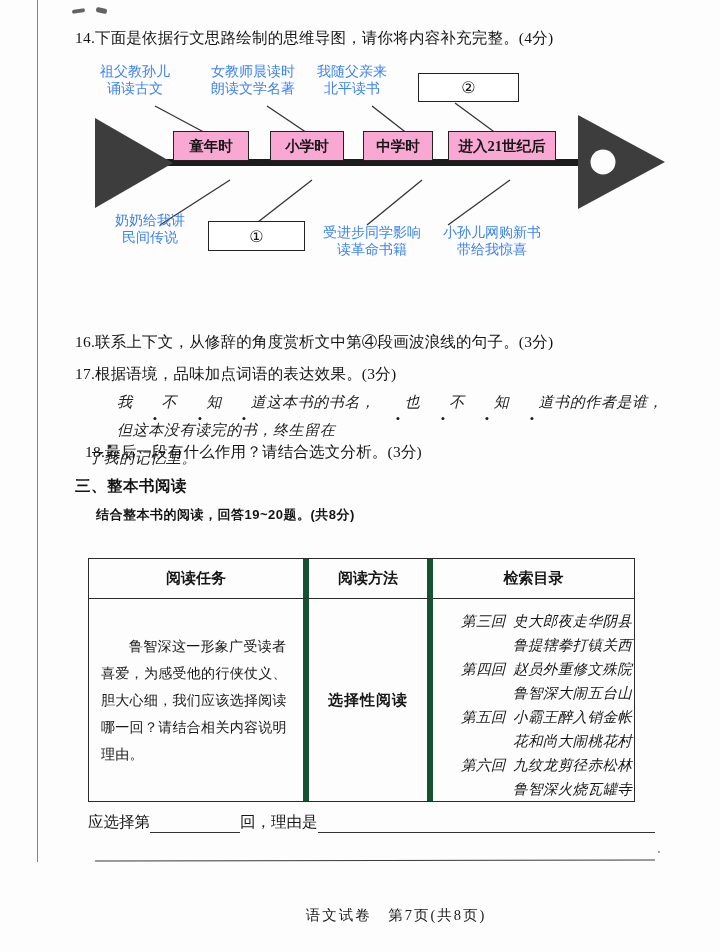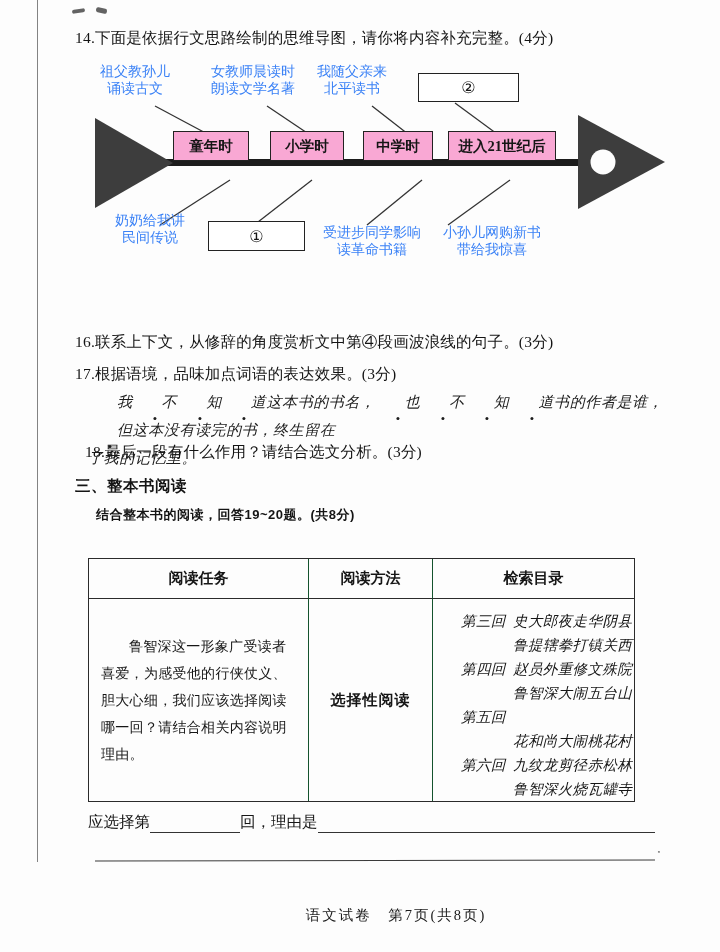--- a/index.html
+++ b/index.html
@@ -38,21 +38,21 @@
   .dc{position:relative;display:inline-block;font-style:italic;}
   .dc::after{
     content:"";position:absolute;left:50%;bottom:-4px;transform:translateX(-50%);
     width:3.2px;height:3.2px;border-radius:50%;background:#1d1d1d;
   }
   
   .task-table{
     left:88px;top:558px;width:545px;border:1.5px solid #2b2b2b;
     display:grid;grid-template-columns:220px 124px 201px;grid-template-rows:40px 202px;
   }
-  .cell{border-right:1px solid #14532d;border-bottom:1px solid #2b2b2b;box-sizing:border-box;}
+  .cell{border-right:6px solid #14532d;border-bottom:1px solid #2b2b2b;box-sizing:border-box;}
   .cell.last-col{border-right:none;}
   .cell.last-row{border-bottom:none;}
   .th{display:flex;align-items:center;justify-content:center;font-weight:bold;font-size:15px;}
   .task-cell{display:flex;align-items:center;padding:10px 12px;}
   .task-text{font-size:14px;line-height:27px;text-indent:2em;letter-spacing:.3px;}
   .method-cell{display:flex;align-items:center;justify-content:center;font-size:15px;font-weight:600;letter-spacing:1px;}
   .catalog-cell{padding:10px 4px 0 28px;font-size:14.5px;line-height:24px;font-style:italic;letter-spacing:.4px;}
   .cat-line{display:flex;white-space:nowrap;}
   .cat-chapter{width:52px;flex:0 0 52px;}
   
@@ -159,20 +159,21 @@
       <div class="cat-line">
           <span class="cat-chapter">第四回</span>
           <span>赵员外重修文殊院</span>
         </div>
       <div class="cat-line">
           <span class="cat-chapter"></span>
           <span>鲁智深大闹五台山</span>
         </div>
       <div class="cat-line">
           <span class="cat-chapter">第五回</span>
+          <span>小霸王醉入销金帐</span>
         </div>
       <div class="cat-line">
           <span class="cat-chapter"></span>
           <span>花和尚大闹桃花村</span>
         </div>
       <div class="cat-line">
           <span class="cat-chapter">第六回</span>
           <span>九纹龙剪径赤松林</span>
         </div>
       <div class="cat-line">

